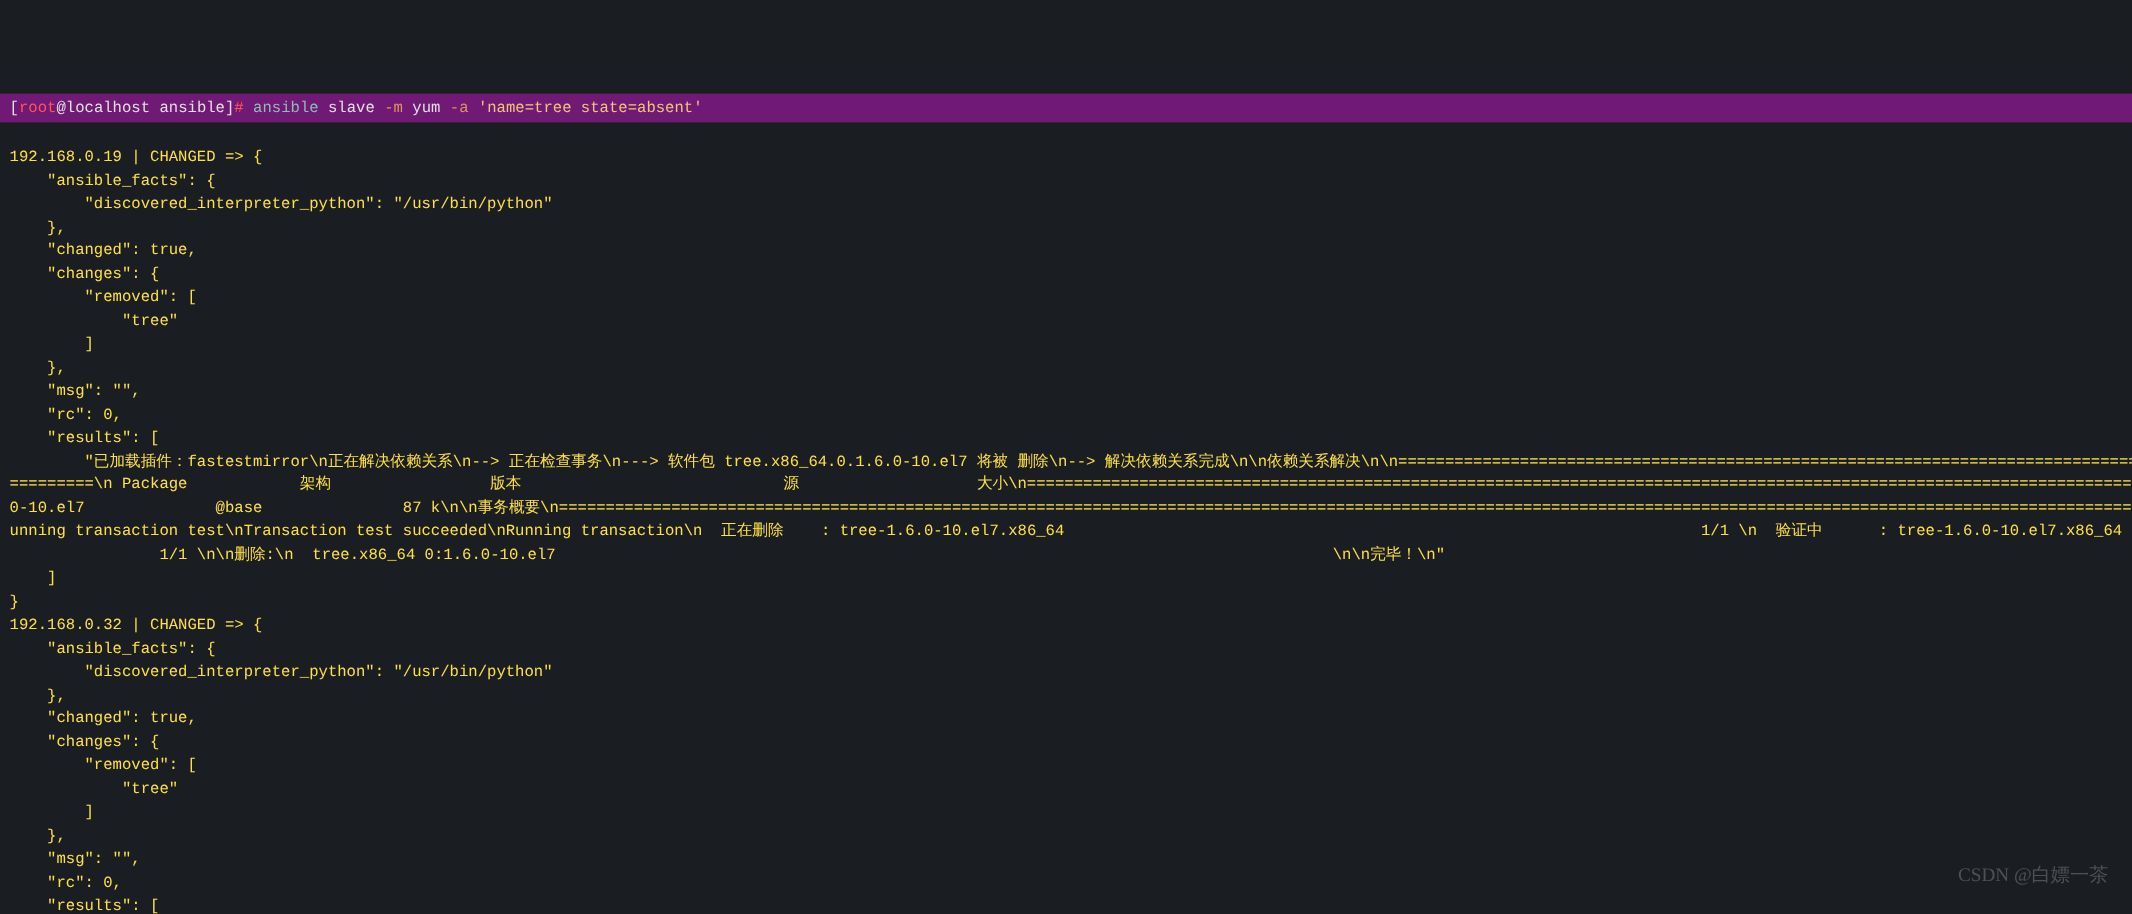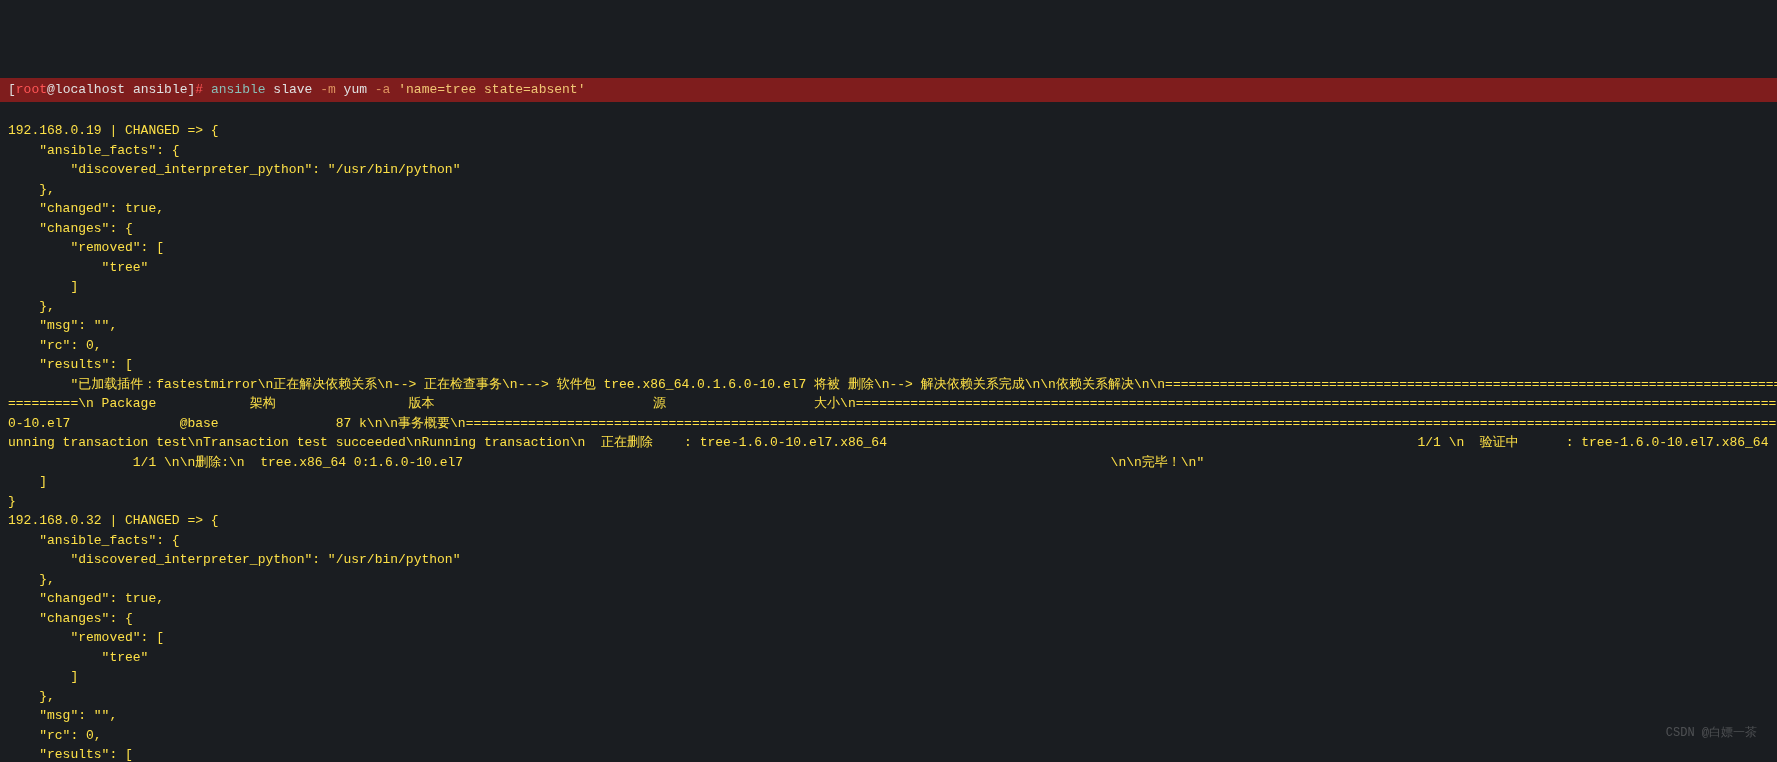--- a/index.html
+++ b/index.html
@@ -17,28 +17,28 @@
     .prompt-bracket { color: #e0e0e0; }
     .prompt-root { color: #ff5555; }
     .prompt-host { color: #e0e0e0; }
     .prompt-dir { color: #e0e0e0; }
     .prompt-hash { color: #ff5555; }
     .cmd-ansible { color: #8abeb7; }
     .cmd-arg { color: #e0e0e0; }
     .cmd-flag { color: #de935f; }
     .cmd-string { color: #f0c674; }
     .output-yellow { color: #fde047; }
-    .top-line { background: #7f1d1d; padding: 2px 0; margin: -4px -8px 0 -8px; padding-left: 8px; }
+    .top-line { background: #701a75; padding: 2px 0; margin: -4px -8px 0 -8px; padding-left: 8px; }
     .watermark {
       position: fixed;
       bottom: 20px;
       right: 20px;
       color: rgba(200, 200, 200, 0.3);
-      font-size: 12px;
-      font-family: Liberation Mono, monospace;
+      font-size: 16px;
+      font-family: Liberation Serif, serif;
     }
   </style>
 </head>
 <body>
 
 
 
 <div class="top-line"><span class="prompt-bracket">[</span><span class="prompt-root">root</span><span class="prompt-host">@</span><span class="prompt-host">localhost</span><span class="prompt-host"> </span><span class="prompt-dir">ansible</span><span class="prompt-bracket">]</span><span class="prompt-hash">#</span><span> </span><span class="cmd-ansible">ansible</span><span> </span><span class="cmd-arg">slave</span><span> </span><span class="cmd-flag">-m</span><span> </span><span class="cmd-arg">yum</span><span> </span><span class="cmd-flag">-a</span><span> </span><span class="cmd-string">'name=tree state=absent'</span></div>
 <div id="output-container"><div class="output-yellow">192.168.0.19 | CHANGED =&gt; {</div><div class="output-yellow">    "ansible_facts": {</div><div class="output-yellow">        "discovered_interpreter_python": "/usr/bin/python"</div><div class="output-yellow">    },</div><div class="output-yellow">    "changed": true,</div><div class="output-yellow">    "changes": {</div><div class="output-yellow">        "removed": [</div><div class="output-yellow">            "tree"</div><div class="output-yellow">        ]</div><div class="output-yellow">    },</div><div class="output-yellow">    "msg": "",</div><div class="output-yellow">    "rc": 0,</div><div class="output-yellow">    "results": [</div><div class="output-yellow">        "已加载插件：fastestmirror\n正在解决依赖关系\n--&gt; 正在检查事务\n---&gt; 软件包 tree.x86_64.0.1.6.0-10.el7 将被 删除\n--&gt; 解决依赖关系完成\n\n依赖关系解决\n\n================================================================================================================================================================================================================</div><div class="output-yellow">=========\n Package            架构                 版本                            源                   大小\n=========================================================================================================================================================================================================================\n正在删除:\n tree               x86_64               1.6.</div><div class="output-yellow">0-10.el7              @base               87 k\n\n事务概要\n=========================================================================================================================================================================================================================\n移除  1 软件包\n\n安装大小：87 k\nDownloading packages:\nRunning transaction check\nR</div><div class="output-yellow">unning transaction test\nTransaction test succeeded\nRunning transaction\n  正在删除    : tree-1.6.0-10.el7.x86_64                                                                    1/1 \n  验证中      : tree-1.6.0-10.el7.x86_64                                                                    </div><div class="output-yellow">                1/1 \n\n删除:\n  tree.x86_64 0:1.6.0-10.el7                                                                                   \n\n完毕！\n"</div><div class="output-yellow">    ]</div><div class="output-yellow">}</div><div class="output-yellow">192.168.0.32 | CHANGED =&gt; {</div><div class="output-yellow">    "ansible_facts": {</div><div class="output-yellow">        "discovered_interpreter_python": "/usr/bin/python"</div><div class="output-yellow">    },</div><div class="output-yellow">    "changed": true,</div><div class="output-yellow">    "changes": {</div><div class="output-yellow">        "removed": [</div><div class="output-yellow">            "tree"</div><div class="output-yellow">        ]</div><div class="output-yellow">    },</div><div class="output-yellow">    "msg": "",</div><div class="output-yellow">    "rc": 0,</div><div class="output-yellow">    "results": [</div></div>
 

